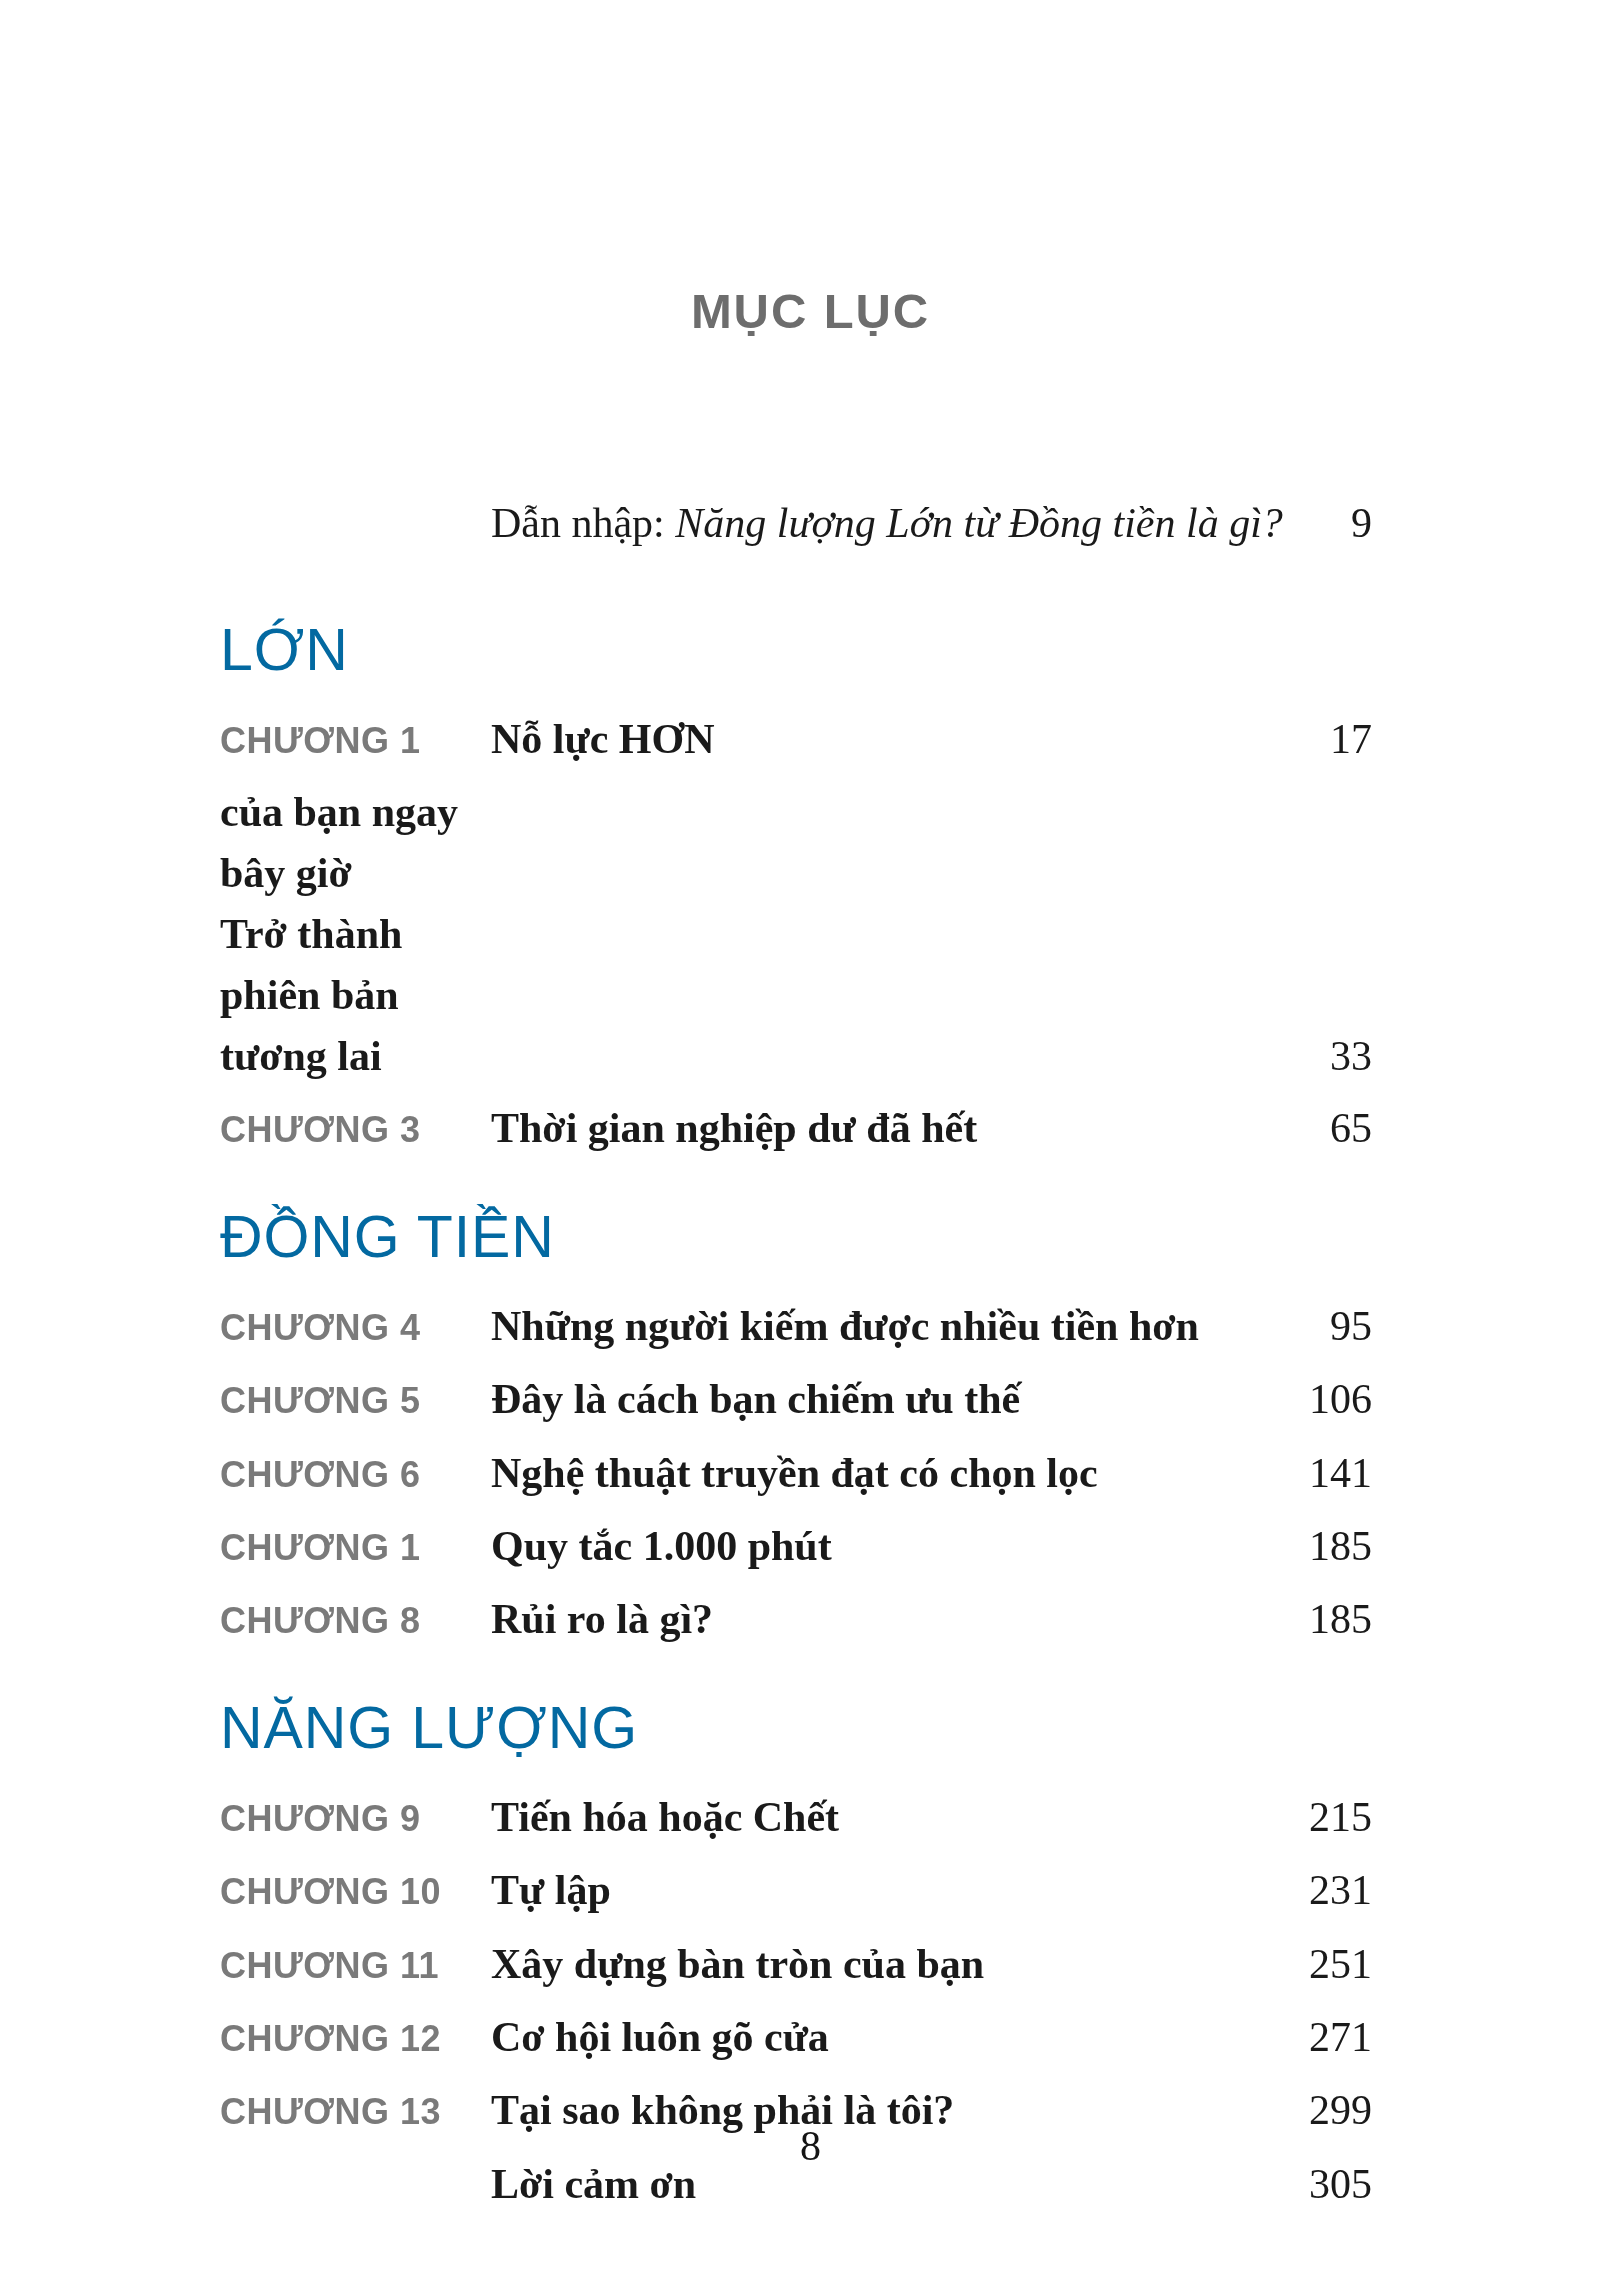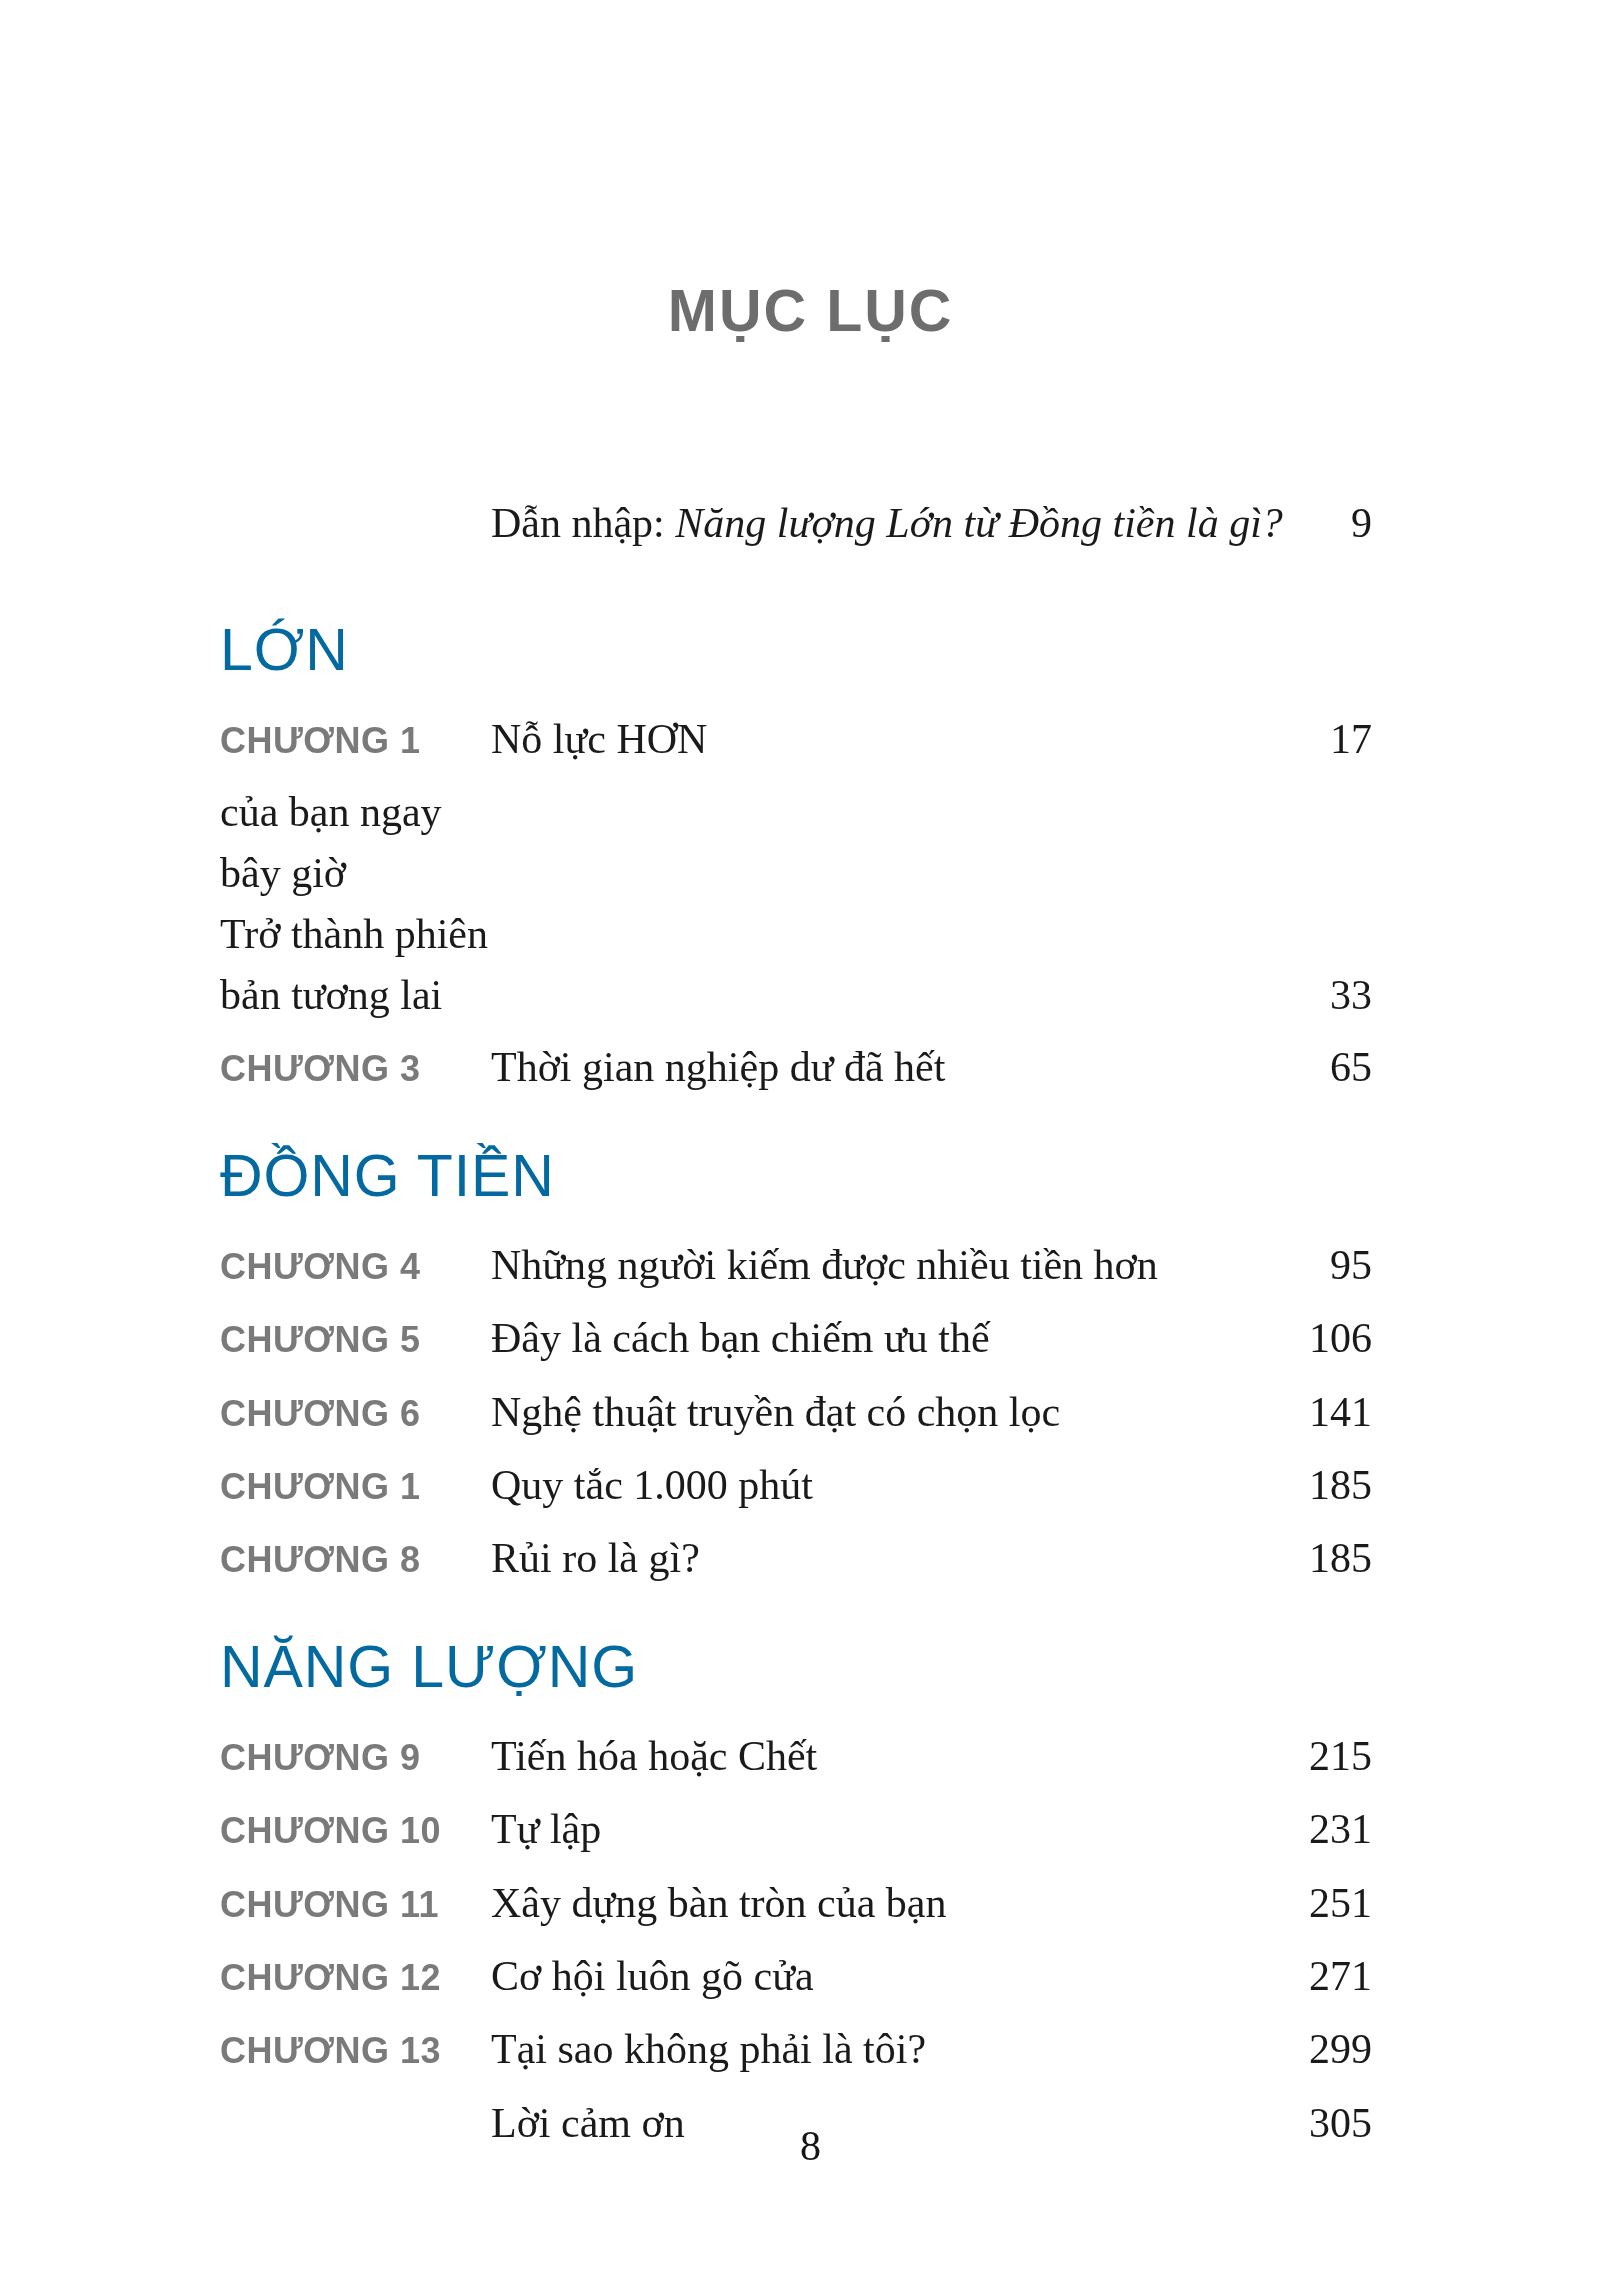--- a/index.html
+++ b/index.html
@@ -15,21 +15,21 @@
     padding-top: 286px;
     background: #ffffff;
     overflow: hidden;
     font-family: "Liberation Serif", serif;
   }
   .title {
     margin: 0;
     text-align: center;
     font-family: "Liberation Sans", sans-serif;
     font-weight: 700;
-    font-size: 59px;
+    font-size: 49px;
     line-height: 50px;
     letter-spacing: 1.9px;
     color: #6d6d6d;
   }
   .toc {
     margin-left: 220px;
     margin-right: 249px; 
   }
   .entry-grid {
     display: grid;
@@ -64,20 +64,21 @@
   .chapter-label {
     font-family: "Liberation Sans", sans-serif;
     font-weight: 700;
     font-size: 36px;
     letter-spacing: 0.5px;
     color: #7a7a7a;
   }
   .chapter-title {
     font-size: 42px;
     color: #1a1a1a;
+    font-weight: bold;
   }
   .chapter-title .line { display: block; }
   .page-num {
     font-size: 42px;
     color: #1a1a1a;
     text-align: right;
     min-width: 85px;
   }
   .row-multiline .page-num { align-self: end; }
   .footer-num {

